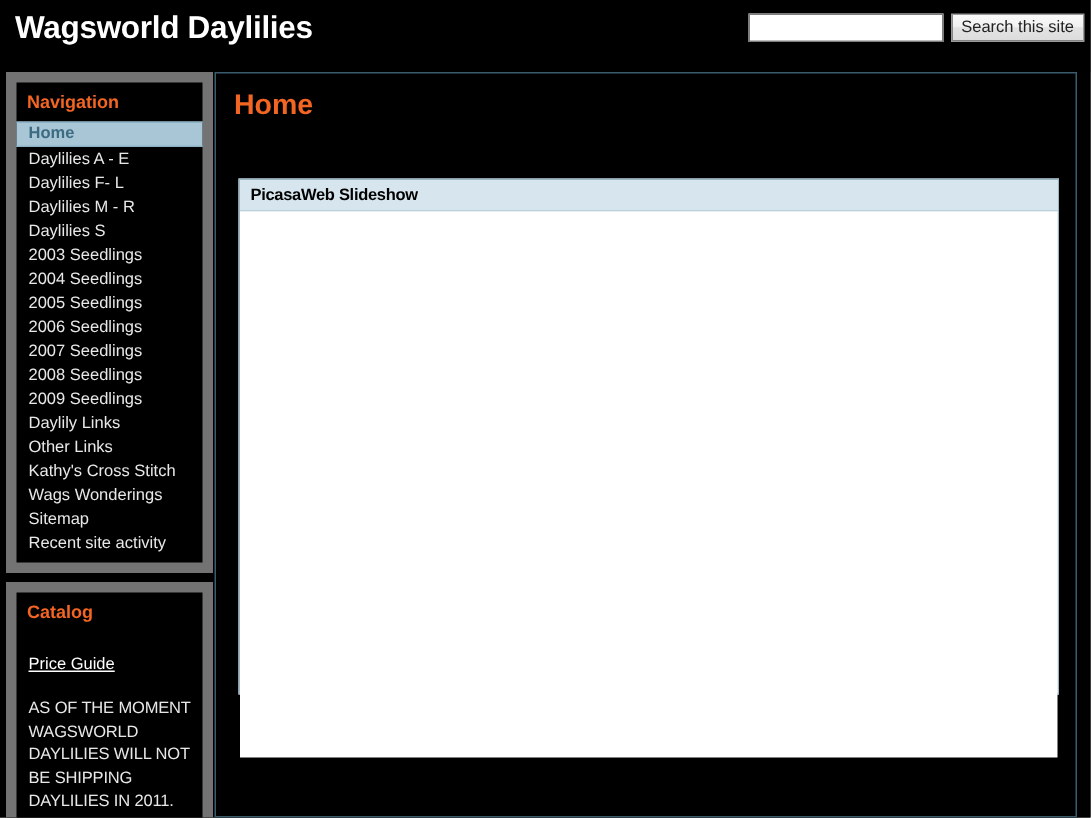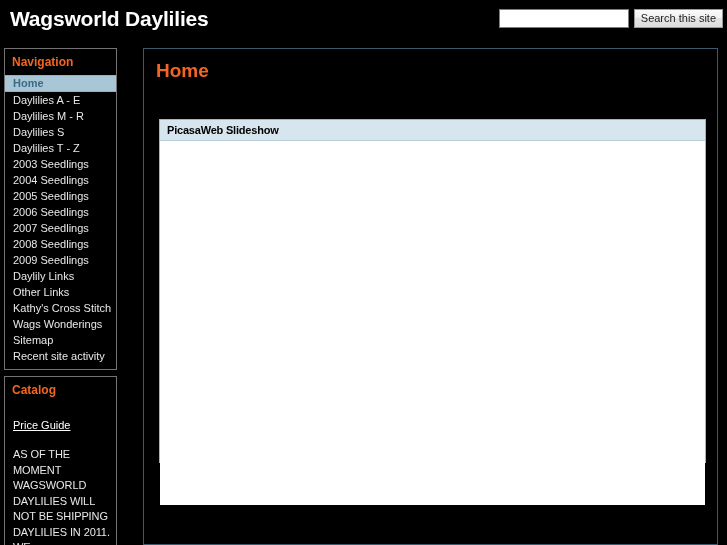--- a/index.html
+++ b/index.html
@@ -83,24 +83,24 @@
     width: 575px;
     height: 497px;
     border: 1px solid #3b5c6e;
     background: #000000;
     box-sizing: border-box;
     overflow: hidden;
   }
 
   
   .side-box {
-    border: 1px solid #737373;
+    border: 7px solid #737373;
     background: #000000;
     box-sizing: border-box;
-    width: 113px;
+    width: 138px;
     padding: 0 0 5px 0;
   }
   .side-box + .side-box {
     margin-top: 6px;
   }
   .side-title {
     color: #f26522;
     font-size: 12px;
     font-weight: bold;
     padding: 6px 0 6px 7px;
@@ -194,23 +194,23 @@
 
 <div id="page-body">
 
   <div id="sidebar">
 
     <div class="side-box" id="navigation-box">
       <div class="side-title">Navigation</div>
       <ul class="nav-list" id="nav-list">
           <li class="nav-item selected">Home</li>
           <li class="nav-item">Daylilies A - E</li>
+          <li class="nav-item">Daylilies F- L</li>
           <li class="nav-item">Daylilies M - R</li>
           <li class="nav-item">Daylilies S</li>
-          <li class="nav-item">Daylilies T - Z</li>
           <li class="nav-item">2003 Seedlings</li>
           <li class="nav-item">2004 Seedlings</li>
           <li class="nav-item">2005 Seedlings</li>
           <li class="nav-item">2006 Seedlings</li>
           <li class="nav-item">2007 Seedlings</li>
           <li class="nav-item">2008 Seedlings</li>
           <li class="nav-item">2009 Seedlings</li>
           <li class="nav-item">Daylily Links</li>
           <li class="nav-item">Other Links</li>
           <li class="nav-item">Kathy's Cross Stitch</li>

